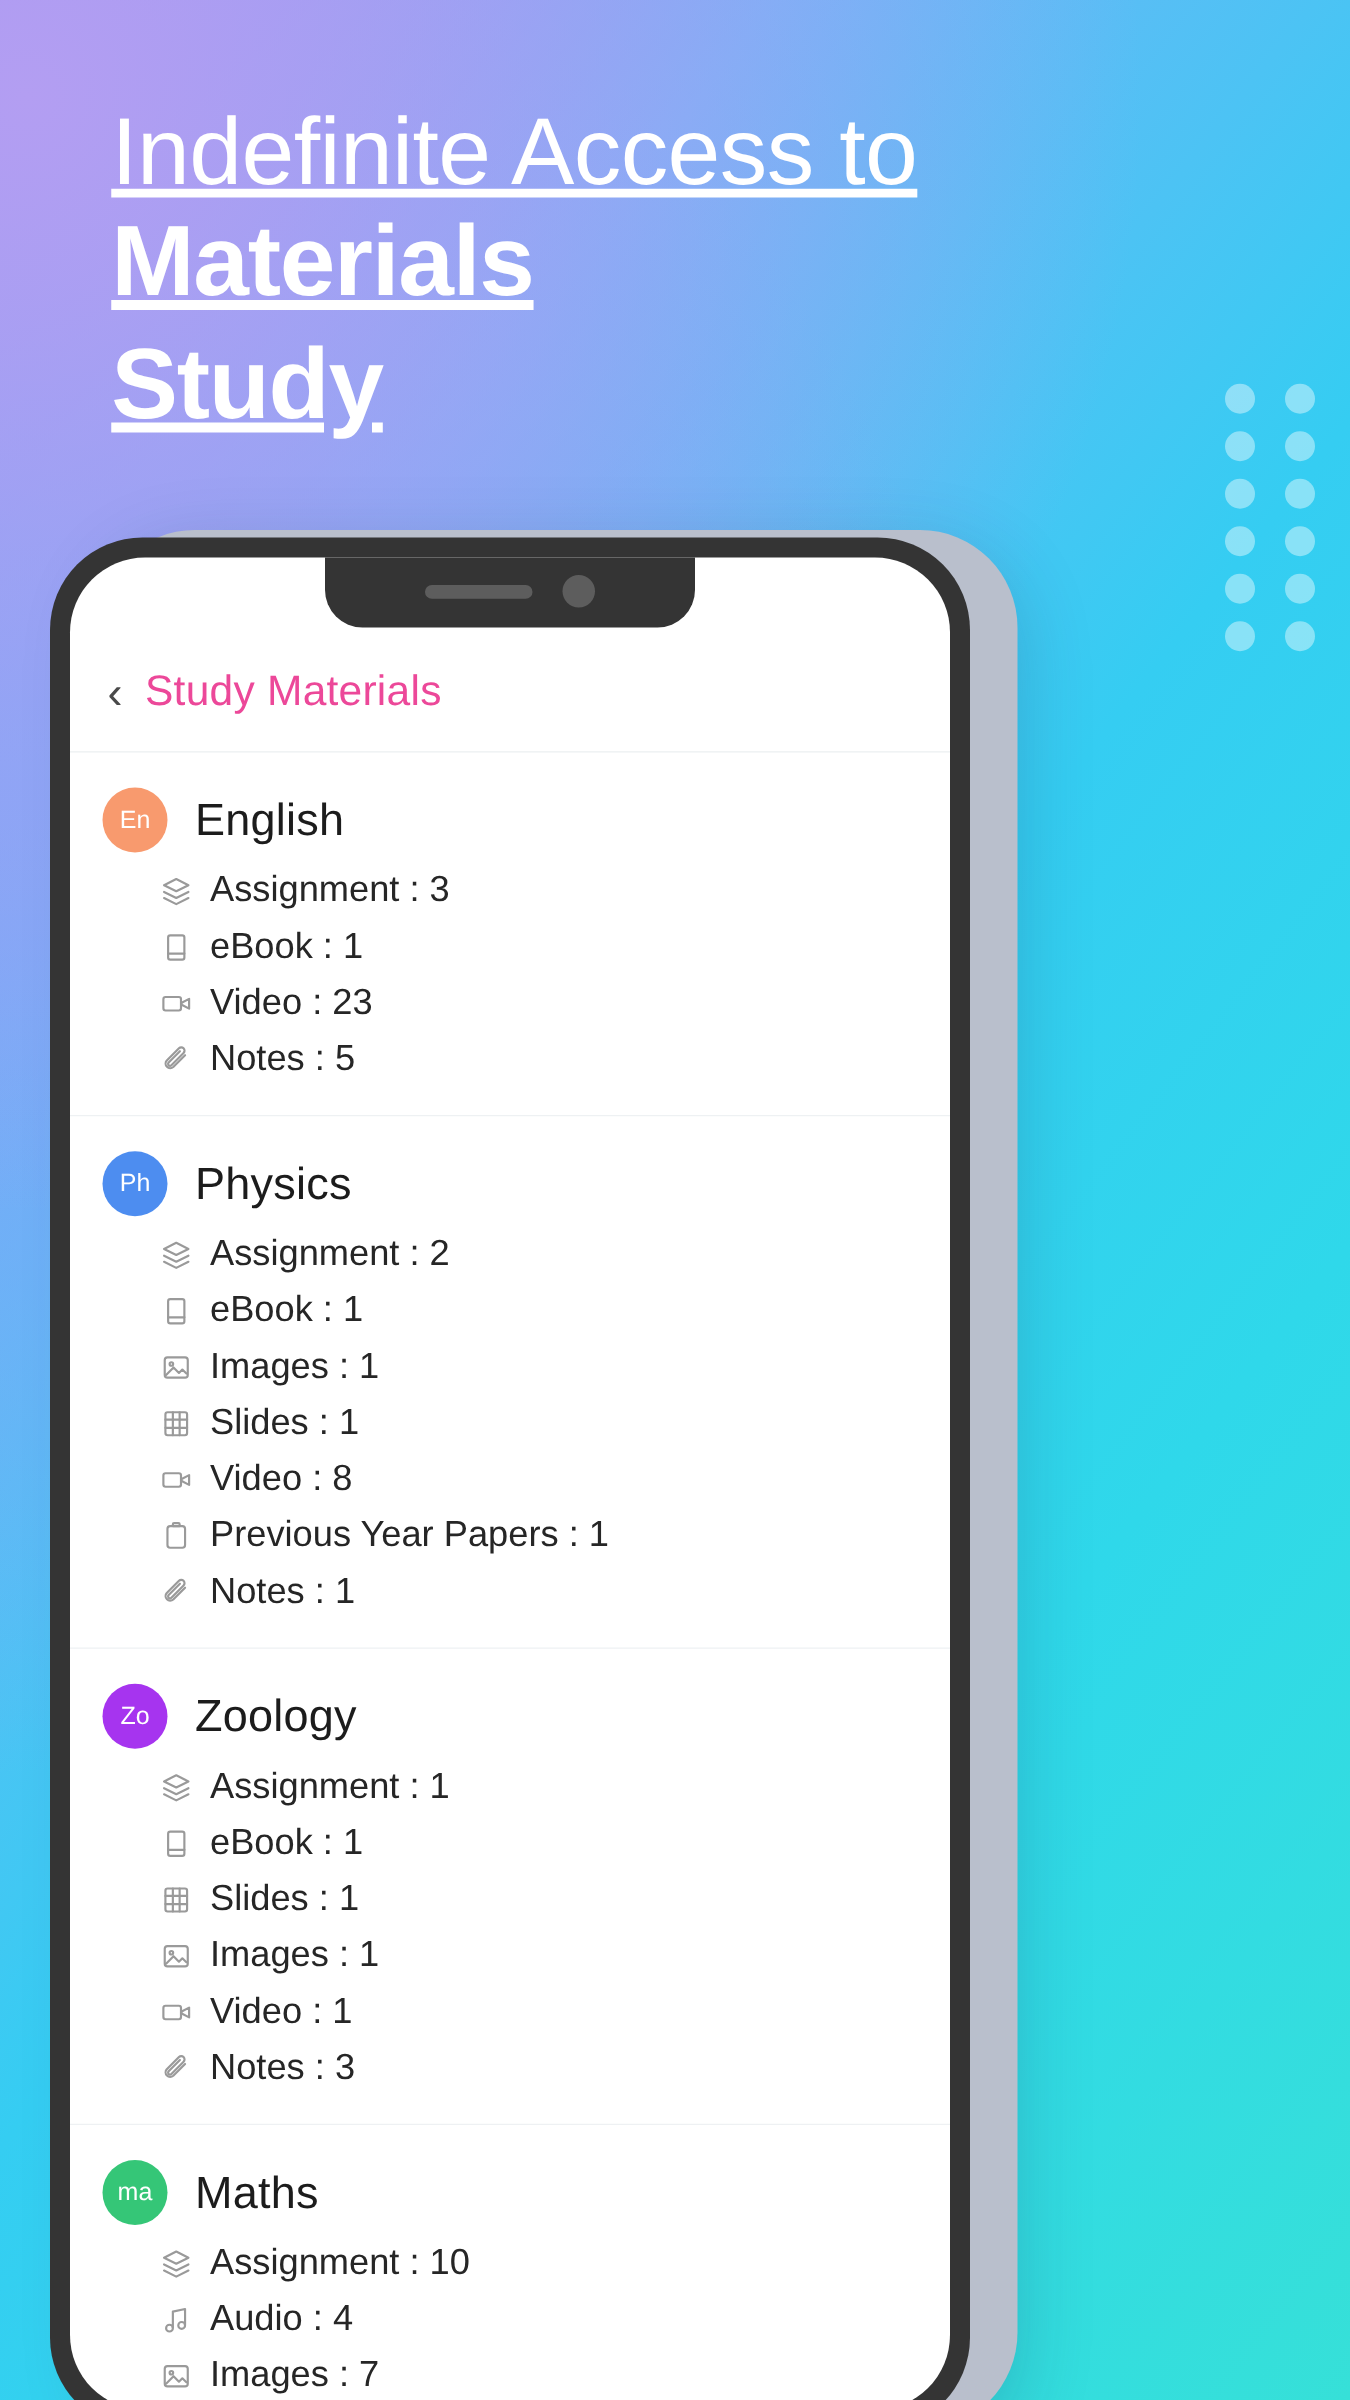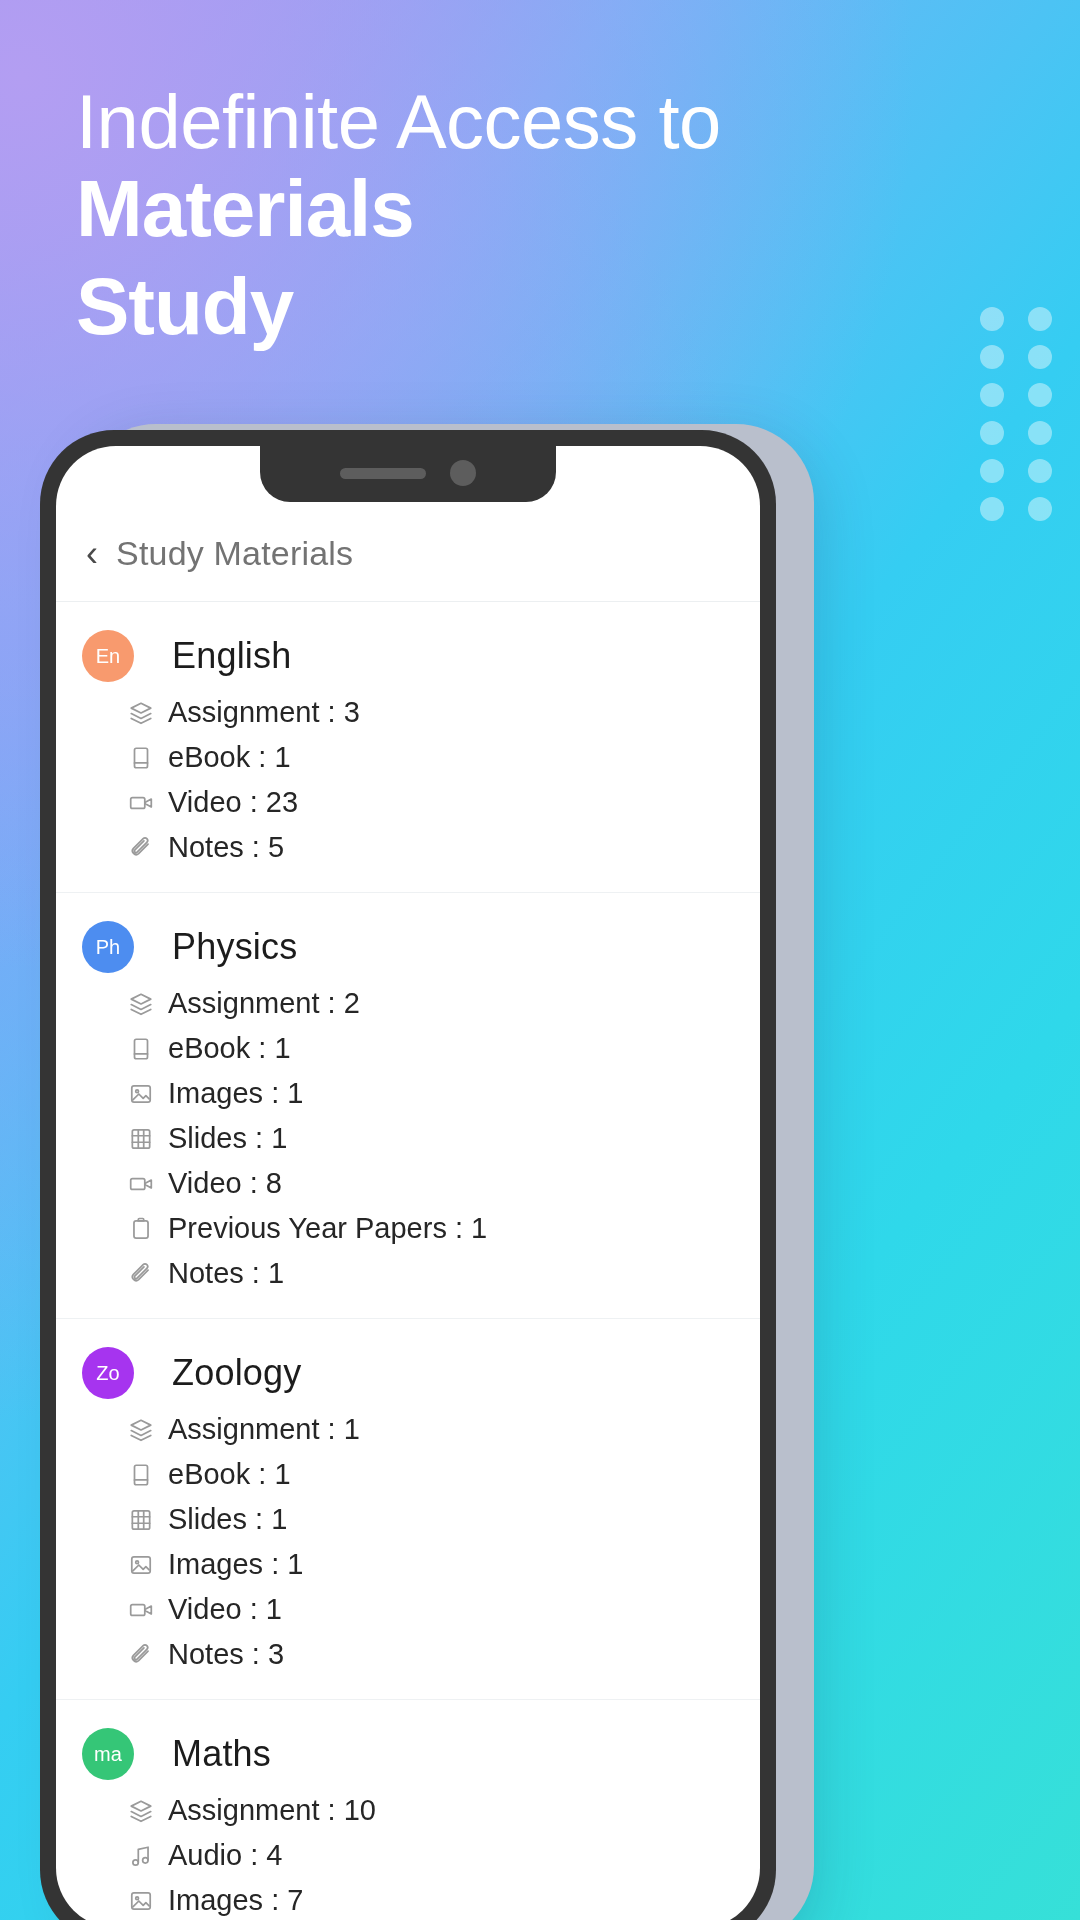--- a/index.html
+++ b/index.html
@@ -11,22 +11,23 @@
   #stage {
     position:relative; width:1080px; height:1920px;
     background:
       radial-gradient(circle at 2% 4%, #b39ef2 0%, rgba(179,158,242,0) 42%),
       radial-gradient(circle at 0% 34%, #7aa8f7 0%, rgba(122,168,247,0) 46%),
       linear-gradient(128deg, #9b8df0 0%, #6fb4f7 24%, #35cdf2 52%, #2fd8ea 72%, #36e0d8 100%);
     overflow:hidden;
   }
   
   #headline {
-    position:absolute; left:76px; top:84px; width:840px;
+    position:absolute; left:89px; top:84px; width:840px;
     color:#ffffff;
+    text-decoration:underline;
   }
   .hl-thin {
     font-size:76px; font-weight:300; letter-spacing:-0.5px;
     line-height:1.0; white-space:nowrap;
   }
   .hl-bold {
     font-size:80px; font-weight:bold; letter-spacing:-1px;
     line-height:1.22; white-space:nowrap;
   }
   
@@ -80,29 +81,29 @@
   
   #app-header {
     display:flex; align-items:center; gap:14px;
     padding:88px 0 28px 26px;
     border-bottom:1.5px solid #eceff1;
   }
   #back-chevron {
     font-size:36px; color:#4a4a4a; font-weight:300; line-height:1;
     padding:0 4px; cursor:pointer;
   }
-  #app-title { font-size:34px; color:#737373; letter-spacing:0.2px; }
+  #app-title { font-size:34px; color:#ec4899; letter-spacing:0.2px; }
 
   
   #subject-list { overflow:hidden; }
   .subject-card {
     padding:28px 26px 28px 26px;
     border-bottom:1.5px solid #eef1f3;
   }
-  .subject-head { display:flex; align-items:center; gap:20px; margin-bottom:14px; }
+  .subject-head { display:flex; align-items:center; gap:4px; margin-bottom:14px; }
   .avatar {
     width:52px; height:52px; border-radius:50%;
     display:flex; align-items:center; justify-content:center;
     color:#fff; font-size:20px; flex:none;
   }
   .subject-name { font-size:36px; color:#1c1c1c; letter-spacing:0.2px;margin-left:18px; }
   .stats {
     display:grid; grid-template-columns:1fr;
     row-gap:16px; column-gap:10px;
     padding-left:46px;

